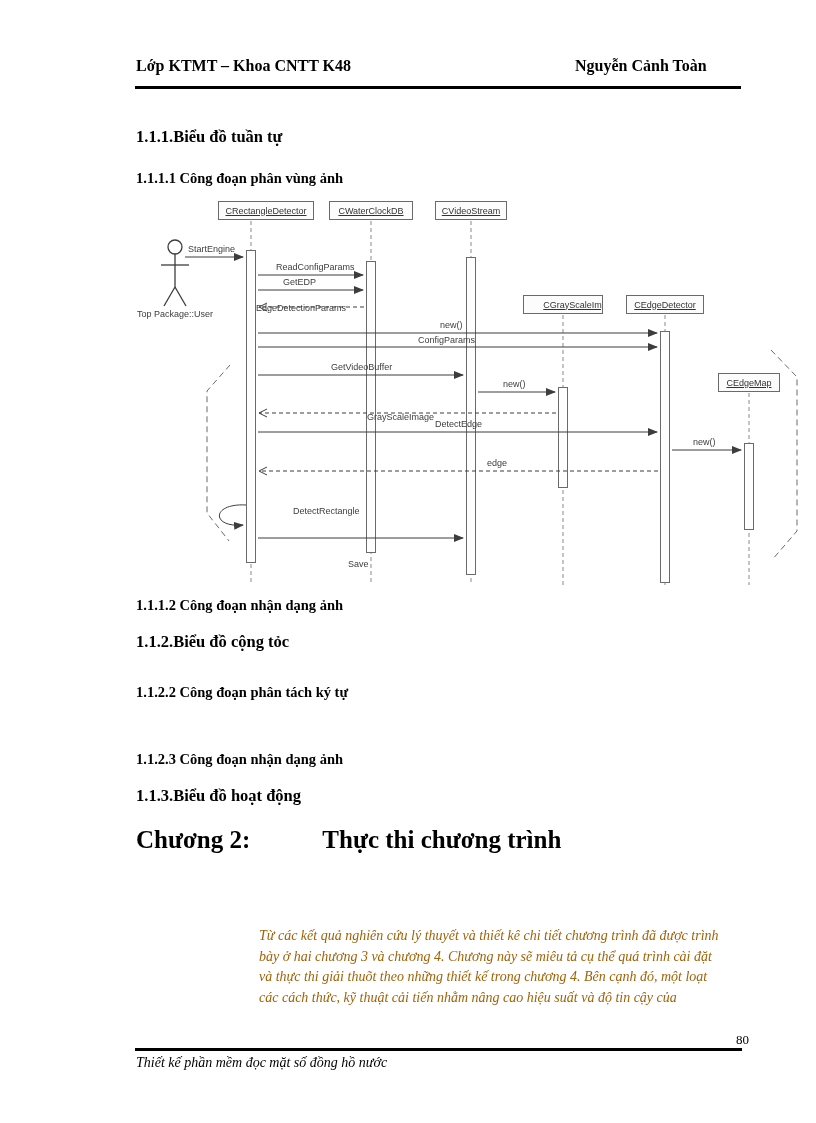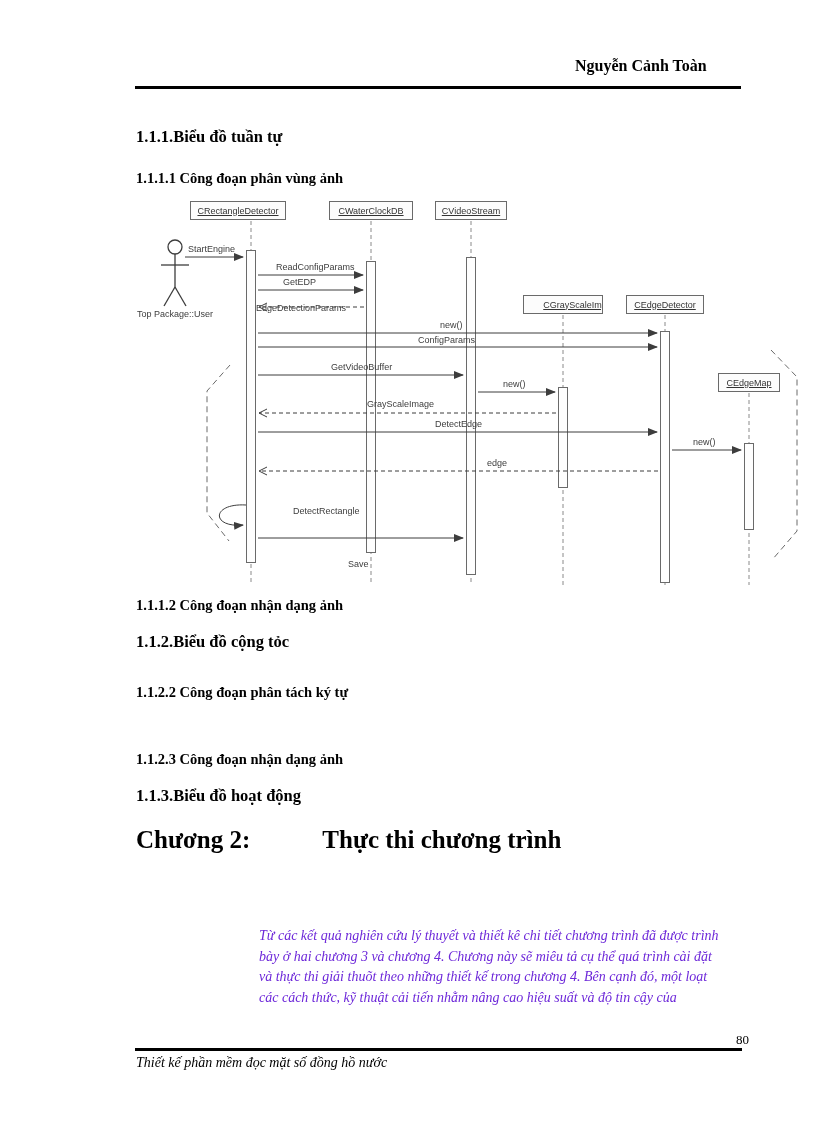--- a/index.html
+++ b/index.html
@@ -23,21 +23,21 @@
   .s112  { top:632px; }
   .s1121 { top:677px; }
   .s1122 { top:684px; }
   .s1123 { top:751px; }
   .s113  { top:786px; }
   .chapter { position:absolute; left:136px; top:826px; font-size:25px; font-weight:bold; }
   .chapter .ch-title { margin-left:72px; }
   
   .body-par {
     position:absolute; left:259px; top:926px; width:466px;
-    font-size:14px; font-style:italic; line-height:1.48; color:#6d28d9;
+    font-size:14px; font-style:italic; line-height:1.48; color:#a16207;
     text-align:left;
   }
   
   .pageno { position:absolute; left:736px; top:1032px; font-size:13px;text-align:center; }
   .f-rule { position:absolute; left:135px; top:1048px; width:607px; height:3px; background:#000; }
   .f-text { position:absolute; left:136px; top:1055px; font-size:14px; font-style:italic; }
   
   .diagram { position:absolute; left:135px; top:195px; width:672px; height:398px; }
   .dg-svg { position:absolute; left:0; top:0; width:672px; height:398px; }
   .dg-base   { z-index:1; }
@@ -51,54 +51,55 @@
   .a3 { left:423px; top:192px; height:101px; }
   .a4 { left:525px; top:136px; height:252px; }
   .a5 { left:609px; top:248px; height:87px;  }
   .obj {
     position:absolute; height:19px; z-index:4;
     border:1px solid #6a6a6a; background:#fcfcfc;
     display:flex; align-items:center; justify-content:center;
     font-family:"Liberation Sans", sans-serif; font-size:9px; color:#333;
     text-decoration:underline; white-space:nowrap; overflow:hidden;
   }
-  .obj0 { left:55px;  top:6px;   width:96px; }
+  .obj0 { left:83px;  top:6px;   width:96px; }
   .obj1 { left:194px; top:6px;   width:84px; }
   .obj2 { left:300px; top:6px;   width:72px; }
   .obj3 { left:388px; top:100px; width:80px;padding-left:24px; }
   .obj4 { left:491px; top:100px; width:78px; }
   .obj5 { left:583px; top:178px; width:62px; }
   .ml {
     position:absolute; z-index:5; white-space:nowrap;
     font-family:"Liberation Sans", sans-serif; font-size:9px; color:#3d3d3d;
   }
   .ml0  { left:53px;  top:49px;  }
   .ml1  { left:133px; top:67px;margin-left:8px;  }
   .ml2  { left:148px; top:82px;  }
   .ml3  { left:121px; top:108px;  }
   .ml4  { left:305px; top:125px; }
   .ml5  { left:283px; top:140px; }
   .ml6  { left:196px; top:167px; }
   .ml7  { left:368px; top:184px; }
-  .ml8  { left:232px; top:204px;text-align:right; }
+  .ml8  { left:232px; top:217px;text-align:right; }
   .ml9  { left:300px; top:224px; }
   .ml10 { left:558px; top:242px; }
   .ml11 { left:352px; top:263px; }
   .ml12 { left:158px; top:311px; }
   .ml13 { left:213px; top:330px;margin-top:34px; }
   .actor-label {
     position:absolute; left:2px; top:114px; z-index:5;
     font-family:"Liberation Sans", sans-serif; font-size:9px; color:#3d3d3d; white-space:nowrap;
   }
 </style>
 </head>
 <body>
 
 <div class="page">
 
+  <div class="h-left">Lớp KTMT – Khoa CNTT K48</div>
   <div class="h-right">Nguyễn Cảnh Toàn</div>
   <div class="h-rule"></div>
 
   <div class="hd hd-big s111">1.1.1.Biểu đồ tuần tự</div>
   <div class="hd hd-sub s1111">1.1.1.1 Công đoạn phân vùng ảnh</div>
 
   <div class="diagram">
 
     <svg class="dg-svg dg-base" viewBox="0 0 672 398">
 

